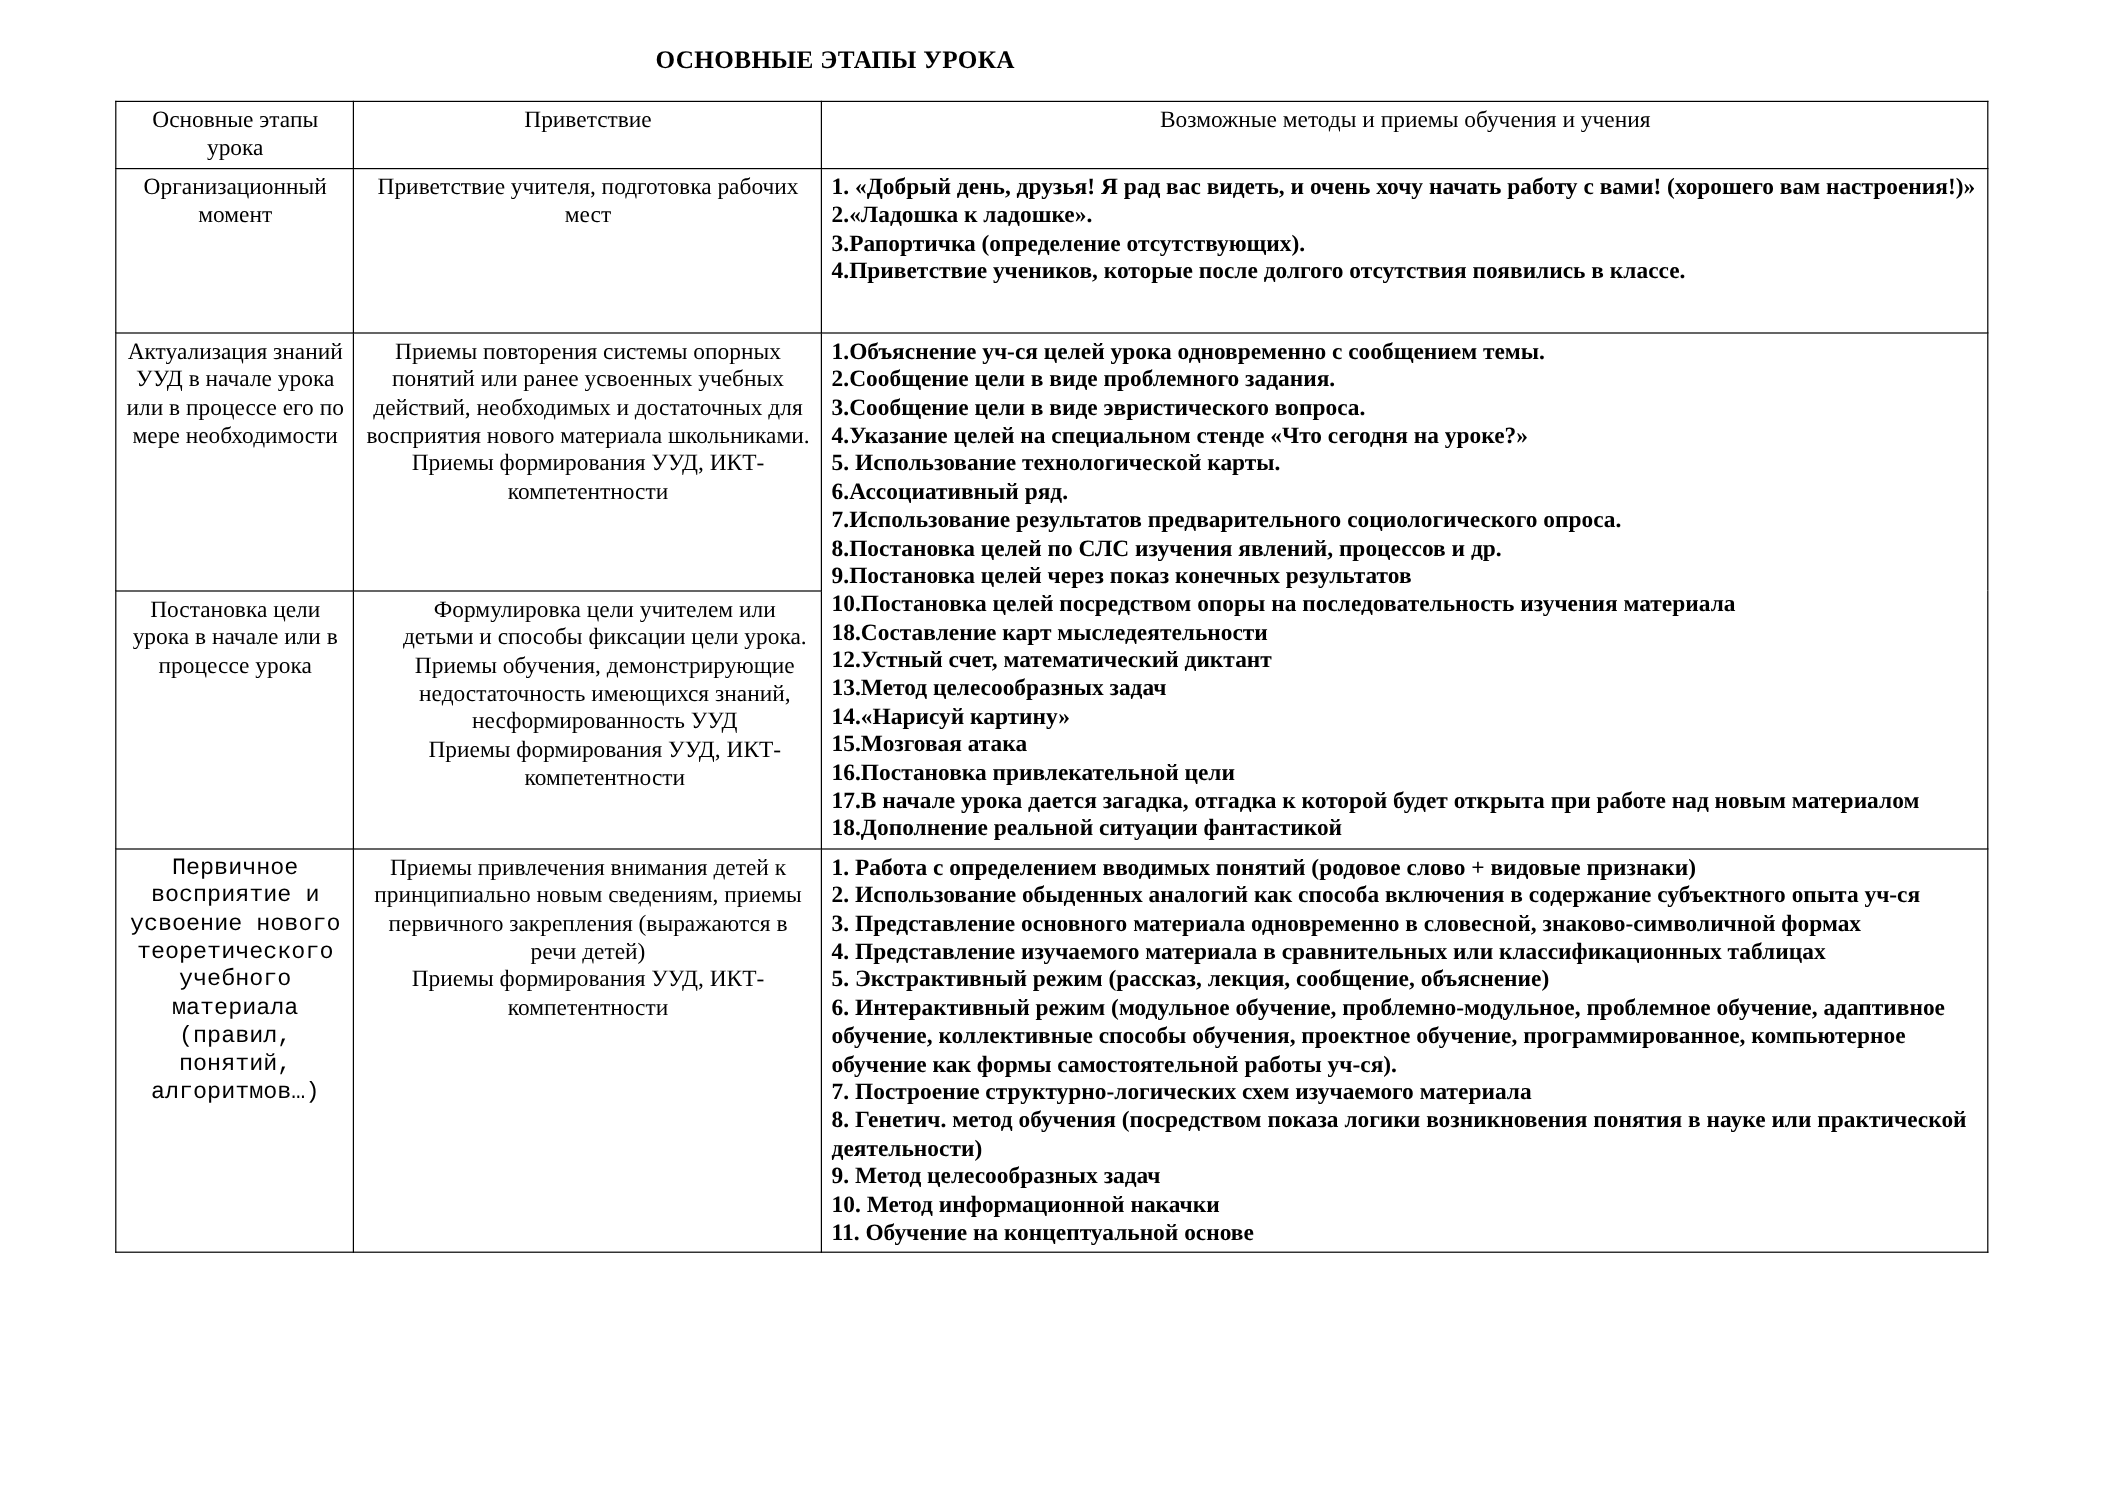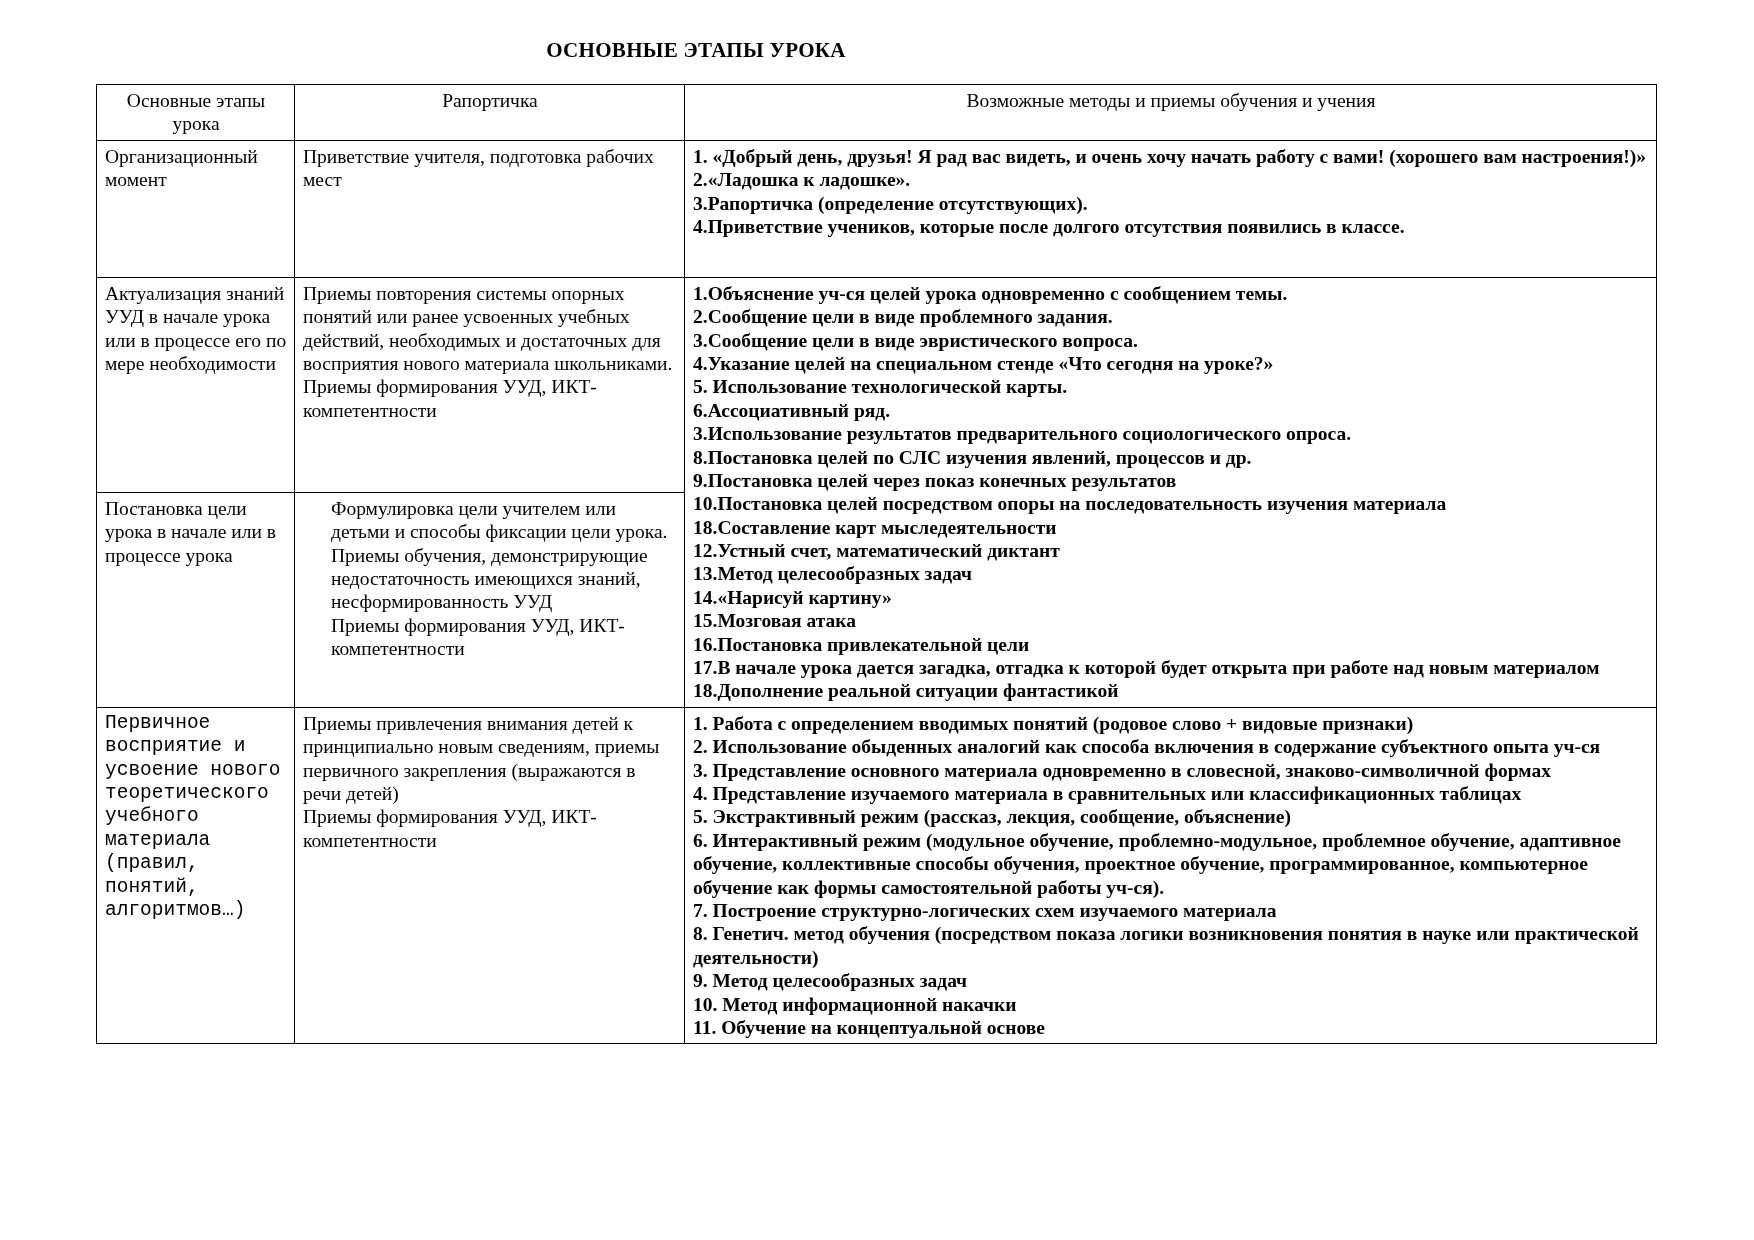--- a/index.html
+++ b/index.html
@@ -61,20 +61,21 @@
     padding-bottom: 6px;
     line-height: 1.2;
   }
   col.c-stage  { width: 198px; }
   col.c-content{ width: 390px; }
   col.c-methods{ width: 972px; }
 
   td.stage, td.content {
     font-size: 20.5px;
     line-height: 1.42;
+    text-align: center;
   }
   td.methods {
     font-size: 18.6px;
     line-height: 1.385;
   }
   td.methods .mline {
     white-space: normal;
     font-weight: bold;
   }
   .tall-a { height: 128px; }
@@ -91,21 +92,21 @@
   <div class="table-wrap">
     <table class="main">
       <colgroup>
         <col class="c-stage">
         <col class="c-content">
         <col class="c-methods">
       </colgroup>
       <thead>
         <tr>
           <th>Основные этапы урока</th>
-          <th>Рапортичка</th>
+          <th>Приветствие</th>
           <th>Возможные методы и приемы обучения и учения</th>
         </tr>
       </thead>
       <tbody>
 
         <tr>
           <td class="stage tall-a">Организационный момент</td>
           <td class="content tall-a">Приветствие учителя, подготовка рабочих мест</td>
           <td class="methods tall-a" rowspan="1">
             <div class="mline">1. «Добрый день, друзья! Я рад вас видеть, и очень хочу начать работу  с вами! (хорошего вам настроения!)»</div>
@@ -119,21 +120,21 @@
           <td class="stage tall-b" style="white-space:pre-line;">Актуализация знаний УУД в начале урока или в процессе его по мере необходимости</td>
           <td class="content tall-b" style="white-space:pre-line;">Приемы повторения системы опорных понятий или ранее усвоенных учебных действий, необходимых и достаточных для восприятия нового материала школьниками.
 Приемы формирования УУД, ИКТ-компетентности</td>
           <td class="methods" rowspan="2">
             <div class="mline">1.Объяснение уч-ся целей урока одновременно с сообщением темы.</div>
             <div class="mline">2.Сообщение цели в виде проблемного задания.</div>
             <div class="mline">3.Сообщение цели в виде эвристического вопроса.</div>
             <div class="mline">4.Указание целей на специальном стенде «Что сегодня на уроке?»</div>
             <div class="mline">5. Использование технологической карты.</div>
             <div class="mline">6.Ассоциативный ряд.</div>
-            <div class="mline">3.Использование результатов предварительного социологического опроса.</div>
+            <div class="mline">7.Использование результатов предварительного социологического опроса.</div>
             <div class="mline">8.Постановка целей по СЛС изучения явлений, процессов и др.</div>
             <div class="mline">9.Постановка целей через показ конечных результатов</div>
             <div class="mline">10.Постановка целей посредством опоры на последовательность изучения материала</div>
             <div class="mline">18.Составление карт мыследеятельности</div>
             <div class="mline">12.Устный счет, математический диктант</div>
             <div class="mline">13.Метод целесообразных задач</div>
             <div class="mline">14.«Нарисуй картину»</div>
             <div class="mline">15.Мозговая атака</div>
             <div class="mline">16.Постановка привлекательной цели</div>
             <div class="mline">17.В начале урока дается загадка, отгадка к которой будет открыта при работе над новым материалом</div>

